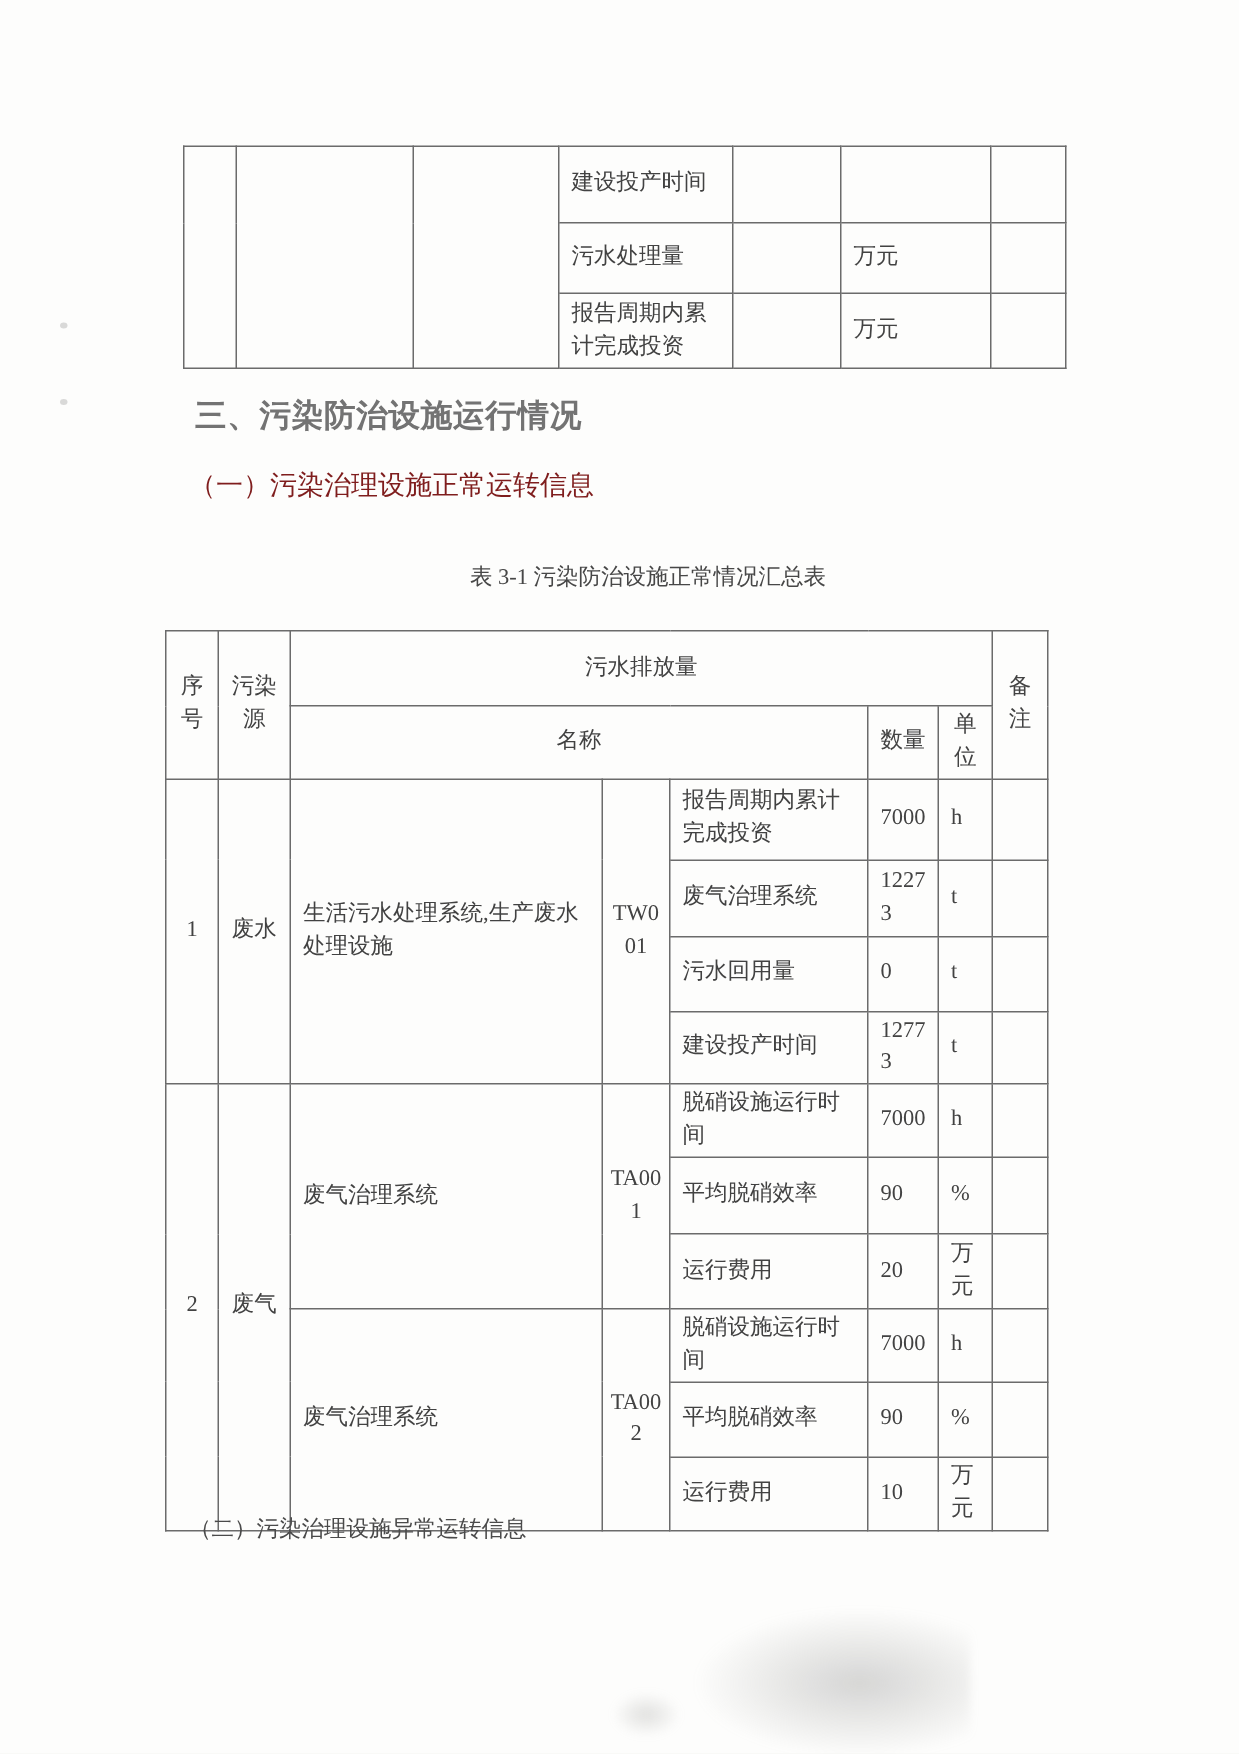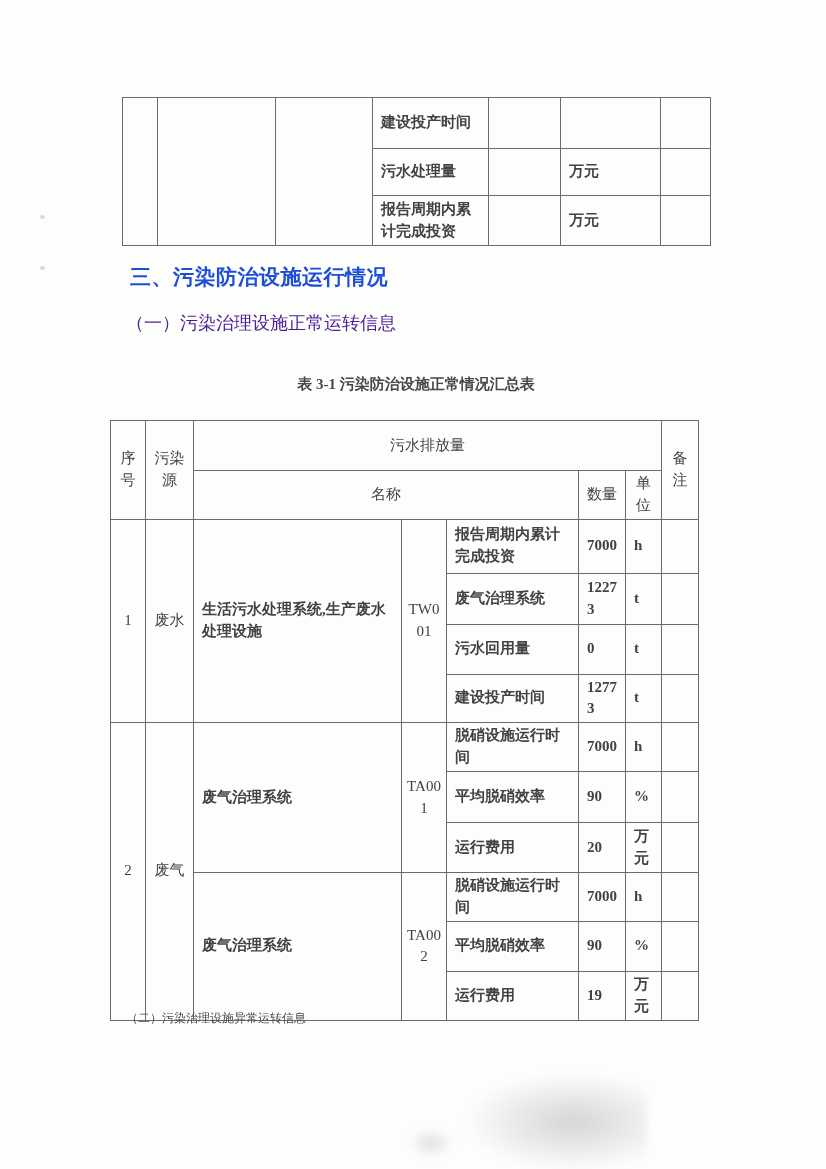--- a/index.html
+++ b/index.html
@@ -13,33 +13,33 @@
     background:#fdfdfc;color:#424242;overflow:hidden;
   }
   table{border-collapse:collapse;table-layout:fixed;}
   td{
     border:1.5px solid #6b6b6b;
     font-size:15px;color:#424242;
     vertical-align:middle;line-height:1.45;
     padding:2px 4px;word-break:break-all;
   }
   td.c{text-align:center;}
-  td.l{text-align:left;padding-left:8px;padding-right:4px;font-weight:bold;}
+  td.l{text-align:left;padding-left:8px;padding-right:4px;}
   .abs{position:absolute;}
   #top-table{left:122px;top:97px;}
   #top-table table{width:588px;height:148px;}
   #section-heading{
-    left:130px;top:263px;font-size:21px;font-weight:bold;color:#1d4ed8;
+    left:130px;top:263px;font-size:21px;font-weight:bold;color:#737373;
     letter-spacing:0.5px;
   }
-  #subsection1-heading{left:126px;top:311px;font-size:18px;color:#4c1d95;}
-  #table-caption{left:122px;top:375px;width:588px;text-align:center;font-size:15px;color:#474747;font-weight:bold;}
+  #subsection1-heading{left:126px;top:311px;font-size:18px;color:#7f1d1d;}
+  #table-caption{left:138px;top:375px;width:588px;text-align:center;font-size:15px;color:#474747;}
   #summary-table{left:110px;top:420px;}
   #summary-table table{width:588px;height:587px;}
-  #subsection2-heading{left:126px;top:1010px;font-size:12px;color:#4a4a4a;}
+  #subsection2-heading{left:126px;top:1010px;font-size:15px;color:#4a4a4a;}
   
   .dot{width:5px;height:4px;border-radius:50%;background:#c6c6c4;opacity:.65;}
   #smudge1{
     left:462px;top:1072px;width:185px;height:100px;
     background:radial-gradient(ellipse at 60% 50%, rgba(150,150,148,.38), rgba(150,150,148,0) 70%);
     filter:blur(3px);
   }
   #smudge2{
     left:408px;top:1128px;width:46px;height:30px;
     background:radial-gradient(ellipse, rgba(160,160,158,.3), rgba(160,160,158,0) 70%);
@@ -182,21 +182,21 @@
         <td></td>
       </tr>
       <tr class="rh50">
         <td class="l">平均脱硝效率</td>
         <td class="l">90</td>
         <td class="l">%</td>
         <td></td>
       </tr>
       <tr class="rh49">
         <td class="l">运行费用</td>
-        <td class="l">19</td>
+        <td class="l">10</td>
         <td class="l">万元</td>
         <td></td>
       </tr>
     </tbody>
       </table>
   </div>
 
   <div class="abs" id="subsection2-heading">（二）污染治理设施异常运转信息</div>
 
   <div class="abs dot" style="left:40px;top:215px;"></div>

